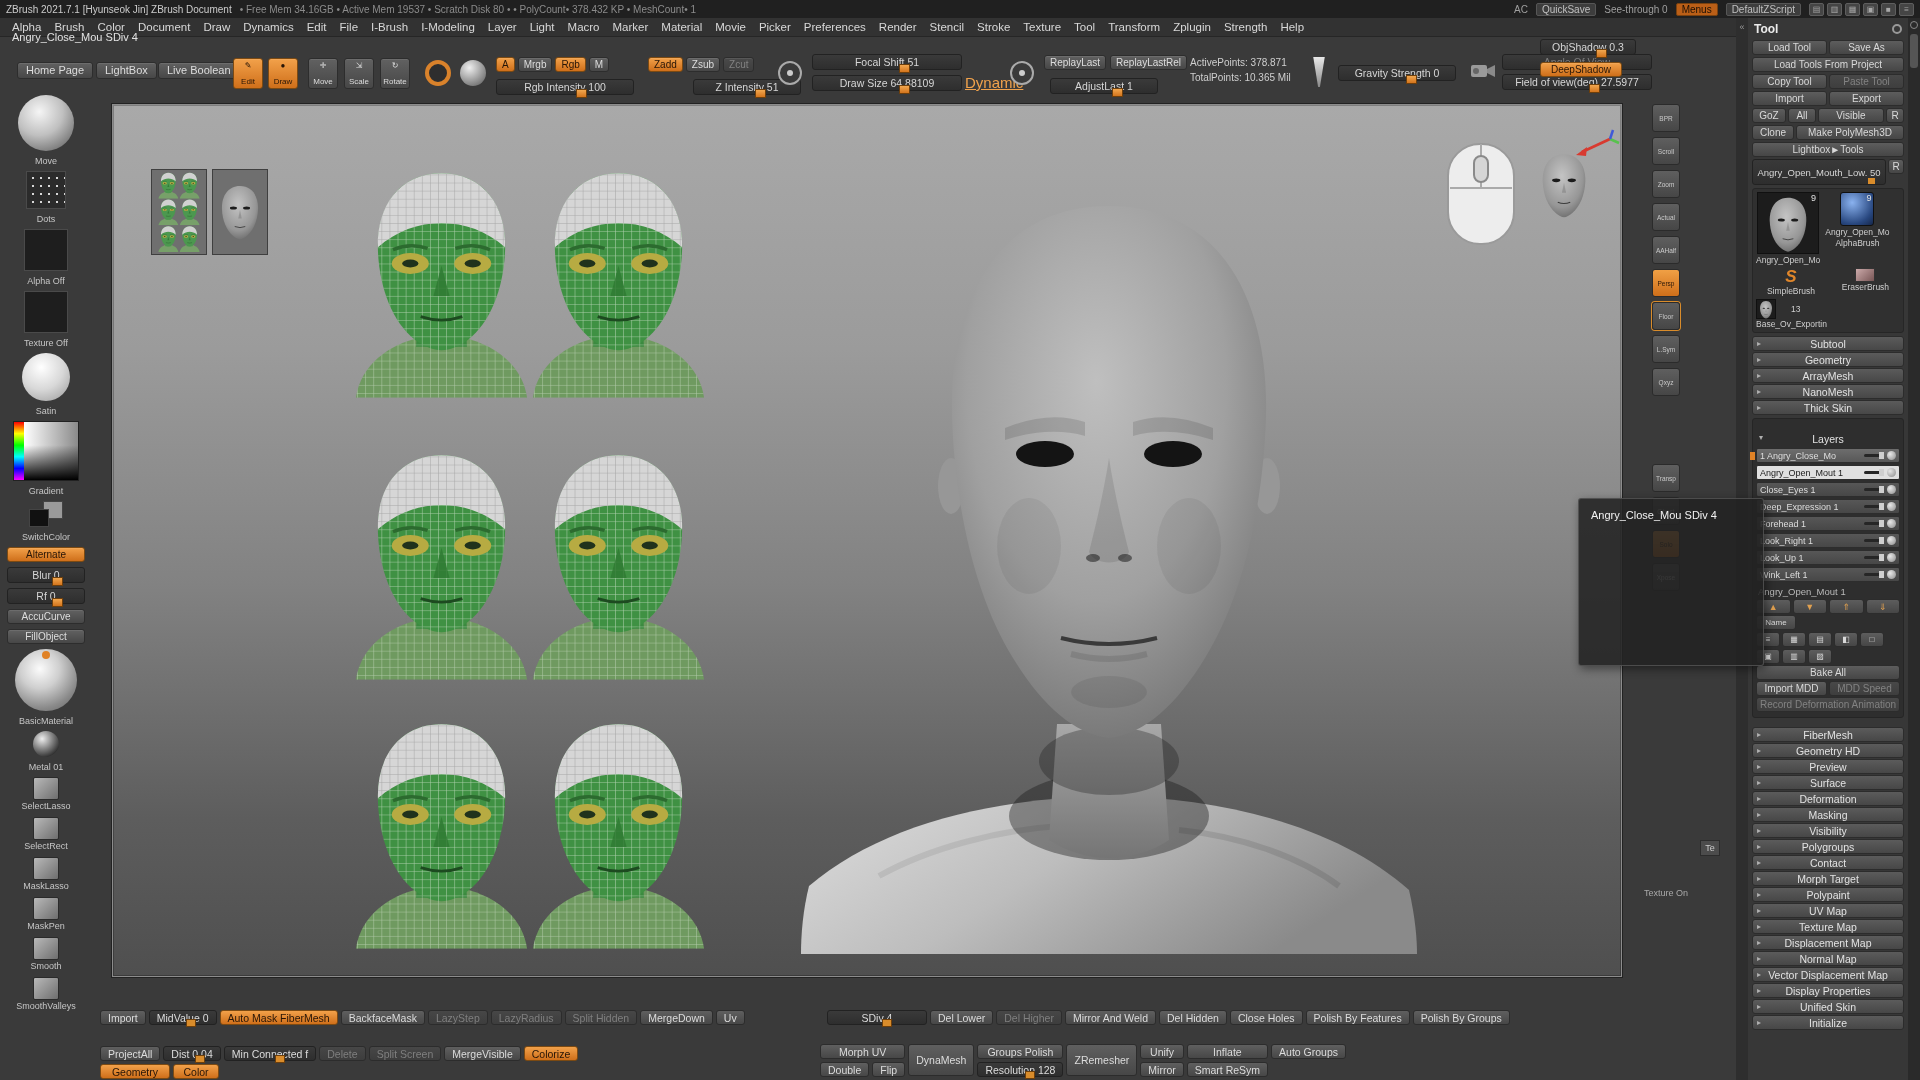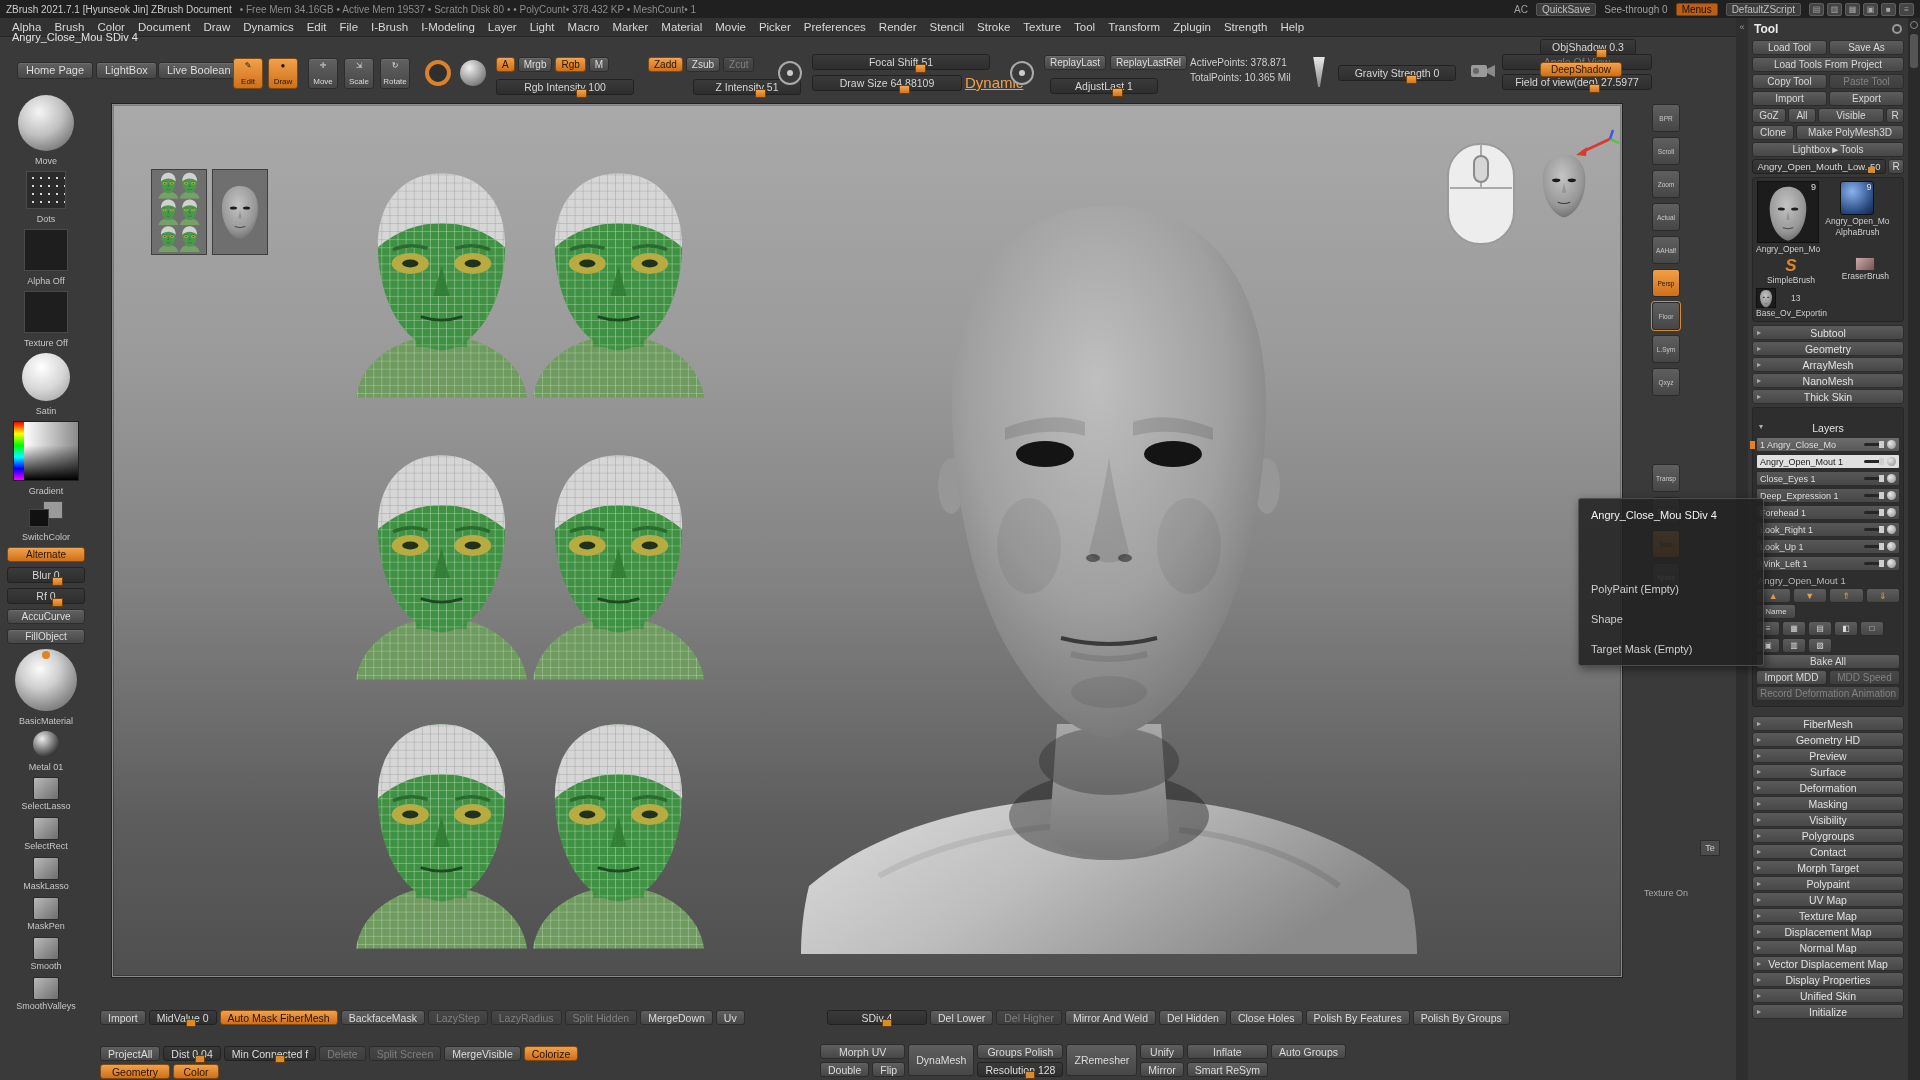--- a/index.html
+++ b/index.html
@@ -86,21 +86,21 @@
 #scrollstrip{position:absolute;left:1908px;top:18px;width:12px;bottom:0;background:#2a2a2a;}
 #scrollstrip .nub{position:absolute;top:16px;left:2px;width:8px;height:34px;background:#555;border-radius:3px;}
 #scrollstrip .circ{position:absolute;top:3px;left:2px;width:8px;height:8px;border:1px solid #888;border-radius:50%;}
 .tp-head{display:flex;align-items:center;height:17px;padding:0 2px;margin-bottom:2px;}
 .tp-title{flex:1;font-size:12px;font-weight:bold;color:#eaeaea;}
 .tp-gear{width:10px;height:10px;border:2px solid #999;border-radius:50%;}
 .tp-row{display:flex;gap:2px;margin:1px 0;}
 .tp-row .grow{flex:1;}
 .tp-btn{display:flex;align-items:center;justify-content:center;background:linear-gradient(#5d5d5d,#464646);border:1px solid #2c2c2c;border-radius:3px;color:#d9d9d9;font-size:10px;height:15px;padding:0 4px;white-space:nowrap;overflow:hidden;}
 .tp-btn.dim{color:#828282;background:linear-gradient(#484848,#3e3e3e);}
-.tp-slider{position:relative;display:flex;align-items:center;justify-content:center;background:linear-gradient(#393939,#2e2e2e);border:1px solid #222;border-radius:3px;color:#d6d6d6;font-size:9.5px;height:15px;white-space:nowrap;overflow:hidden;}
+.tp-slider{position:relative;display:flex;align-items:center;justify-content:center;background:linear-gradient(#393939,#2e2e2e);border:1px solid #222;border-radius:3px;color:#d6d6d6;font-size:9.5px;height:26px;white-space:nowrap;overflow:hidden;}
 .tp-slider::after{content:"";position:absolute;right:10px;bottom:0;width:7px;height:6px;background:#d98c2b;}
 .tp-section{position:relative;display:flex;align-items:center;justify-content:center;background:linear-gradient(#5b5b5b,#474747);border:1px solid #2c2c2c;border-radius:3px;color:#e2e2e2;font-size:10.5px;height:15px;margin:1px 0;}
 .tp-section::before{content:"▸";position:absolute;left:4px;font-size:8px;color:#b0b0b0;}
 #thumbblock{background:#303030;border:1px solid #262626;border-radius:3px;padding:3px;margin:2px 0;}
 #thumbblock .trow{display:flex;gap:5px;align-items:flex-start;}
 .thumb-big{width:62px;height:62px;background:#1c1c1c;border:1px solid #101010;position:relative;display:flex;align-items:flex-end;justify-content:center;}
 .thumb-blue{width:34px;height:34px;border-radius:3px;background:radial-gradient(circle at 35% 30%,#8ab2ef,#28477f 70%,#152648);border:1px solid #101010;position:relative;}
 .badge{position:absolute;top:0;right:2px;font-size:9px;color:#e0e0e0;}
 .tlabel{font-size:8.5px;color:#cfcfcf;text-align:center;line-height:10px;white-space:nowrap;overflow:hidden;max-width:74px;}
 .sbrush{font-size:17px;font-weight:bold;font-style:italic;color:#e0862a;line-height:18px;}
@@ -285,21 +285,21 @@
   </div>
   <div style="left:496px;top:26px"><span class="zslider" style="width:138px">Rgb Intensity 100</span></div>
   <div style="left:648px;top:6px;display:flex;gap:3px">
     <span class="zb small orange">Zadd</span>
     <span class="zb small">Zsub</span>
     <span class="zb small dim">Zcut</span>
   </div>
   <div style="left:693px;top:26px"><span class="zslider" style="width:108px">Z Intensity 51</span></div>
   <div style="left:778px;top:10px" class="circle-icon"></div>
   <div style="left:812px;top:3px;display:flex;flex-direction:column;gap:4px">
-    <span class="zslider" style="width:178px">Focal Shift 51</span>
+    <span class="zslider" style="width:150px">Focal Shift 51</span>
     <span style="display:flex;align-items:center">
       <span class="zslider" style="width:150px">Draw Size 64.88109</span>
       <span class="dyn-tag">Dynamic</span>
     </span>
   </div>
   <div style="left:1010px;top:10px" class="circle-icon"></div>
   <div style="left:1044px;top:4px;display:flex;gap:4px">
     <span class="zb small">ReplayLast</span>
     <span class="zb small">ReplayLastRel</span>
   </div>
@@ -460,26 +460,20 @@
   <svg style="left:1461px;top:24px" width="46" height="36" viewBox="0 0 46 36">
     <line x1="36" y1="10" x2="8" y2="23" stroke="#d83a30" stroke-width="3"></line>
     <polygon points="2,26 13,18 12,27" fill="#d83a30"></polygon>
     <line x1="36" y1="10" x2="45" y2="14" stroke="#58c24e" stroke-width="2.5"></line>
     <line x1="36" y1="10" x2="39" y2="1" stroke="#4059d8" stroke-width="2.5"></line>
   </svg>
 </div>
 
 <div id="popup">
   <div class="pt">Angry_Close_Mou SDiv 4</div>
-  <div style="display:flex;flex-direction:column;gap:18px">
-
-  <div class="pi">PolyPaint (Empty)</div>
-      <div class="pi">Shape</div>
-      <div class="pi">Target Mask (Empty)</div>
-    </div>
 </div>
 <div id="tebox">Te</div>
 <div id="texlabel">Texture On</div>
 
 <div id="rightshelf">
 
 <div class="rsb">BPR</div>
     <div class="rsb">Scroll</div>
     <div class="rsb">Zoom</div>
     <div class="rsb">Actual</div>

